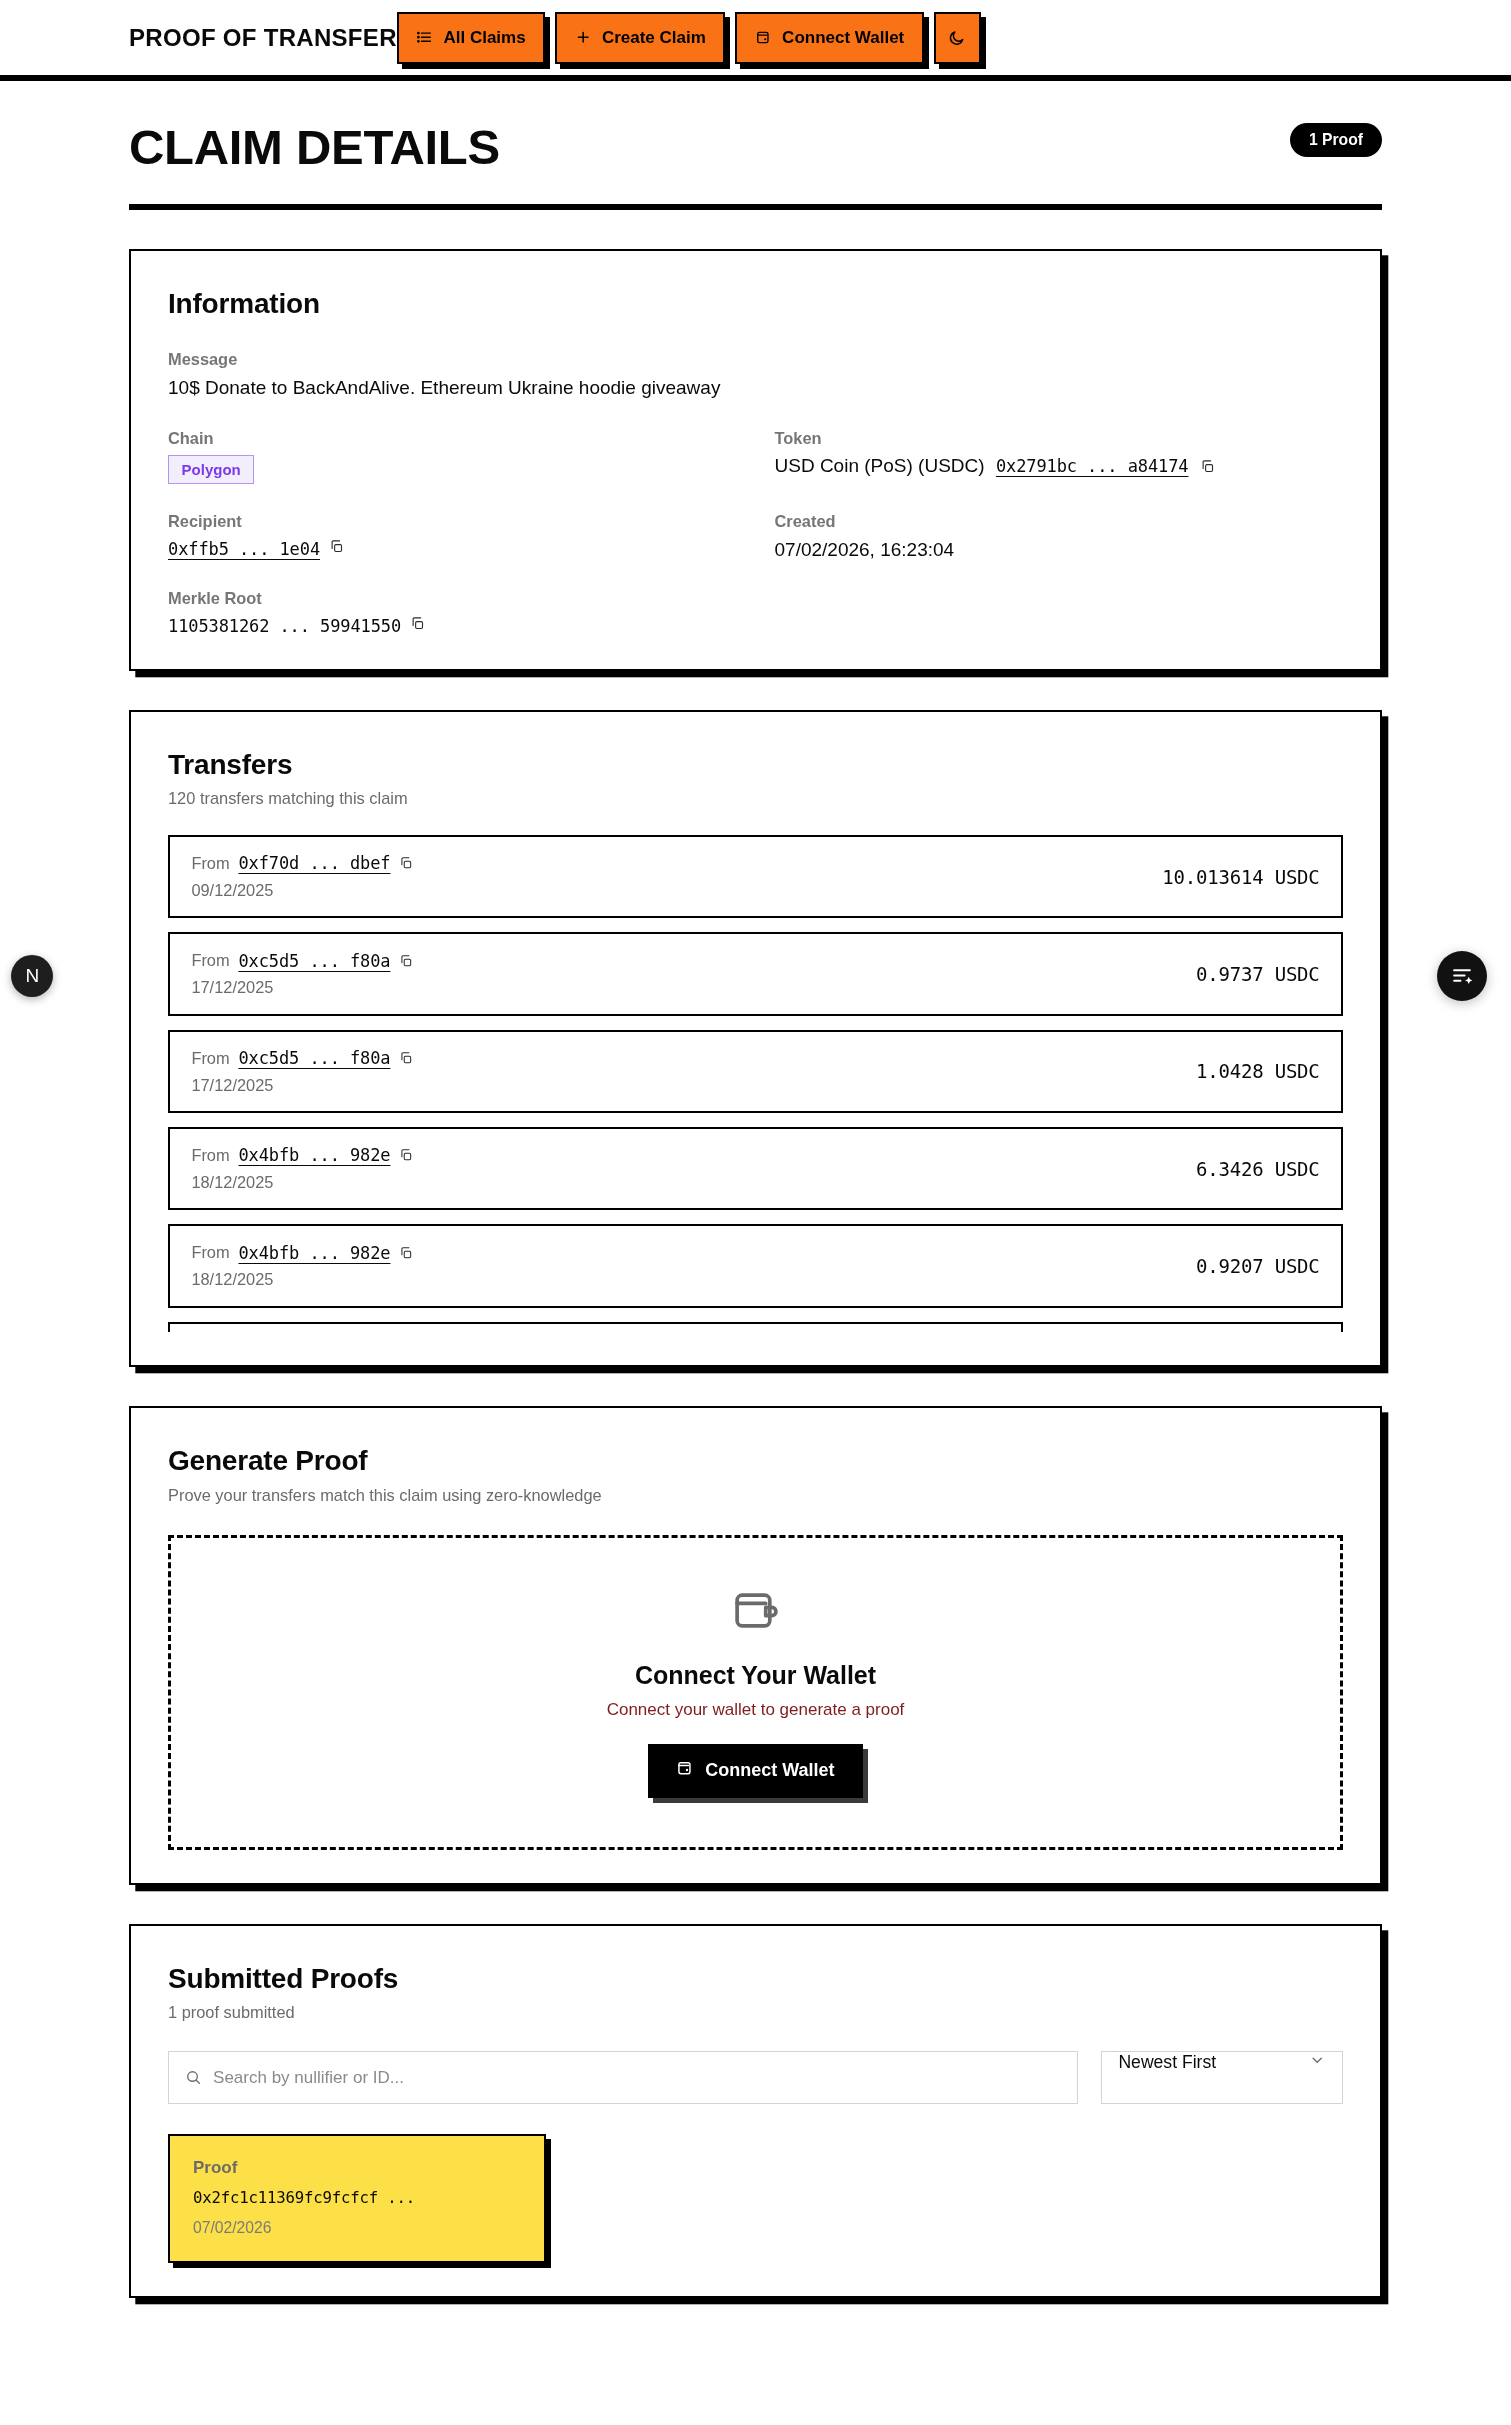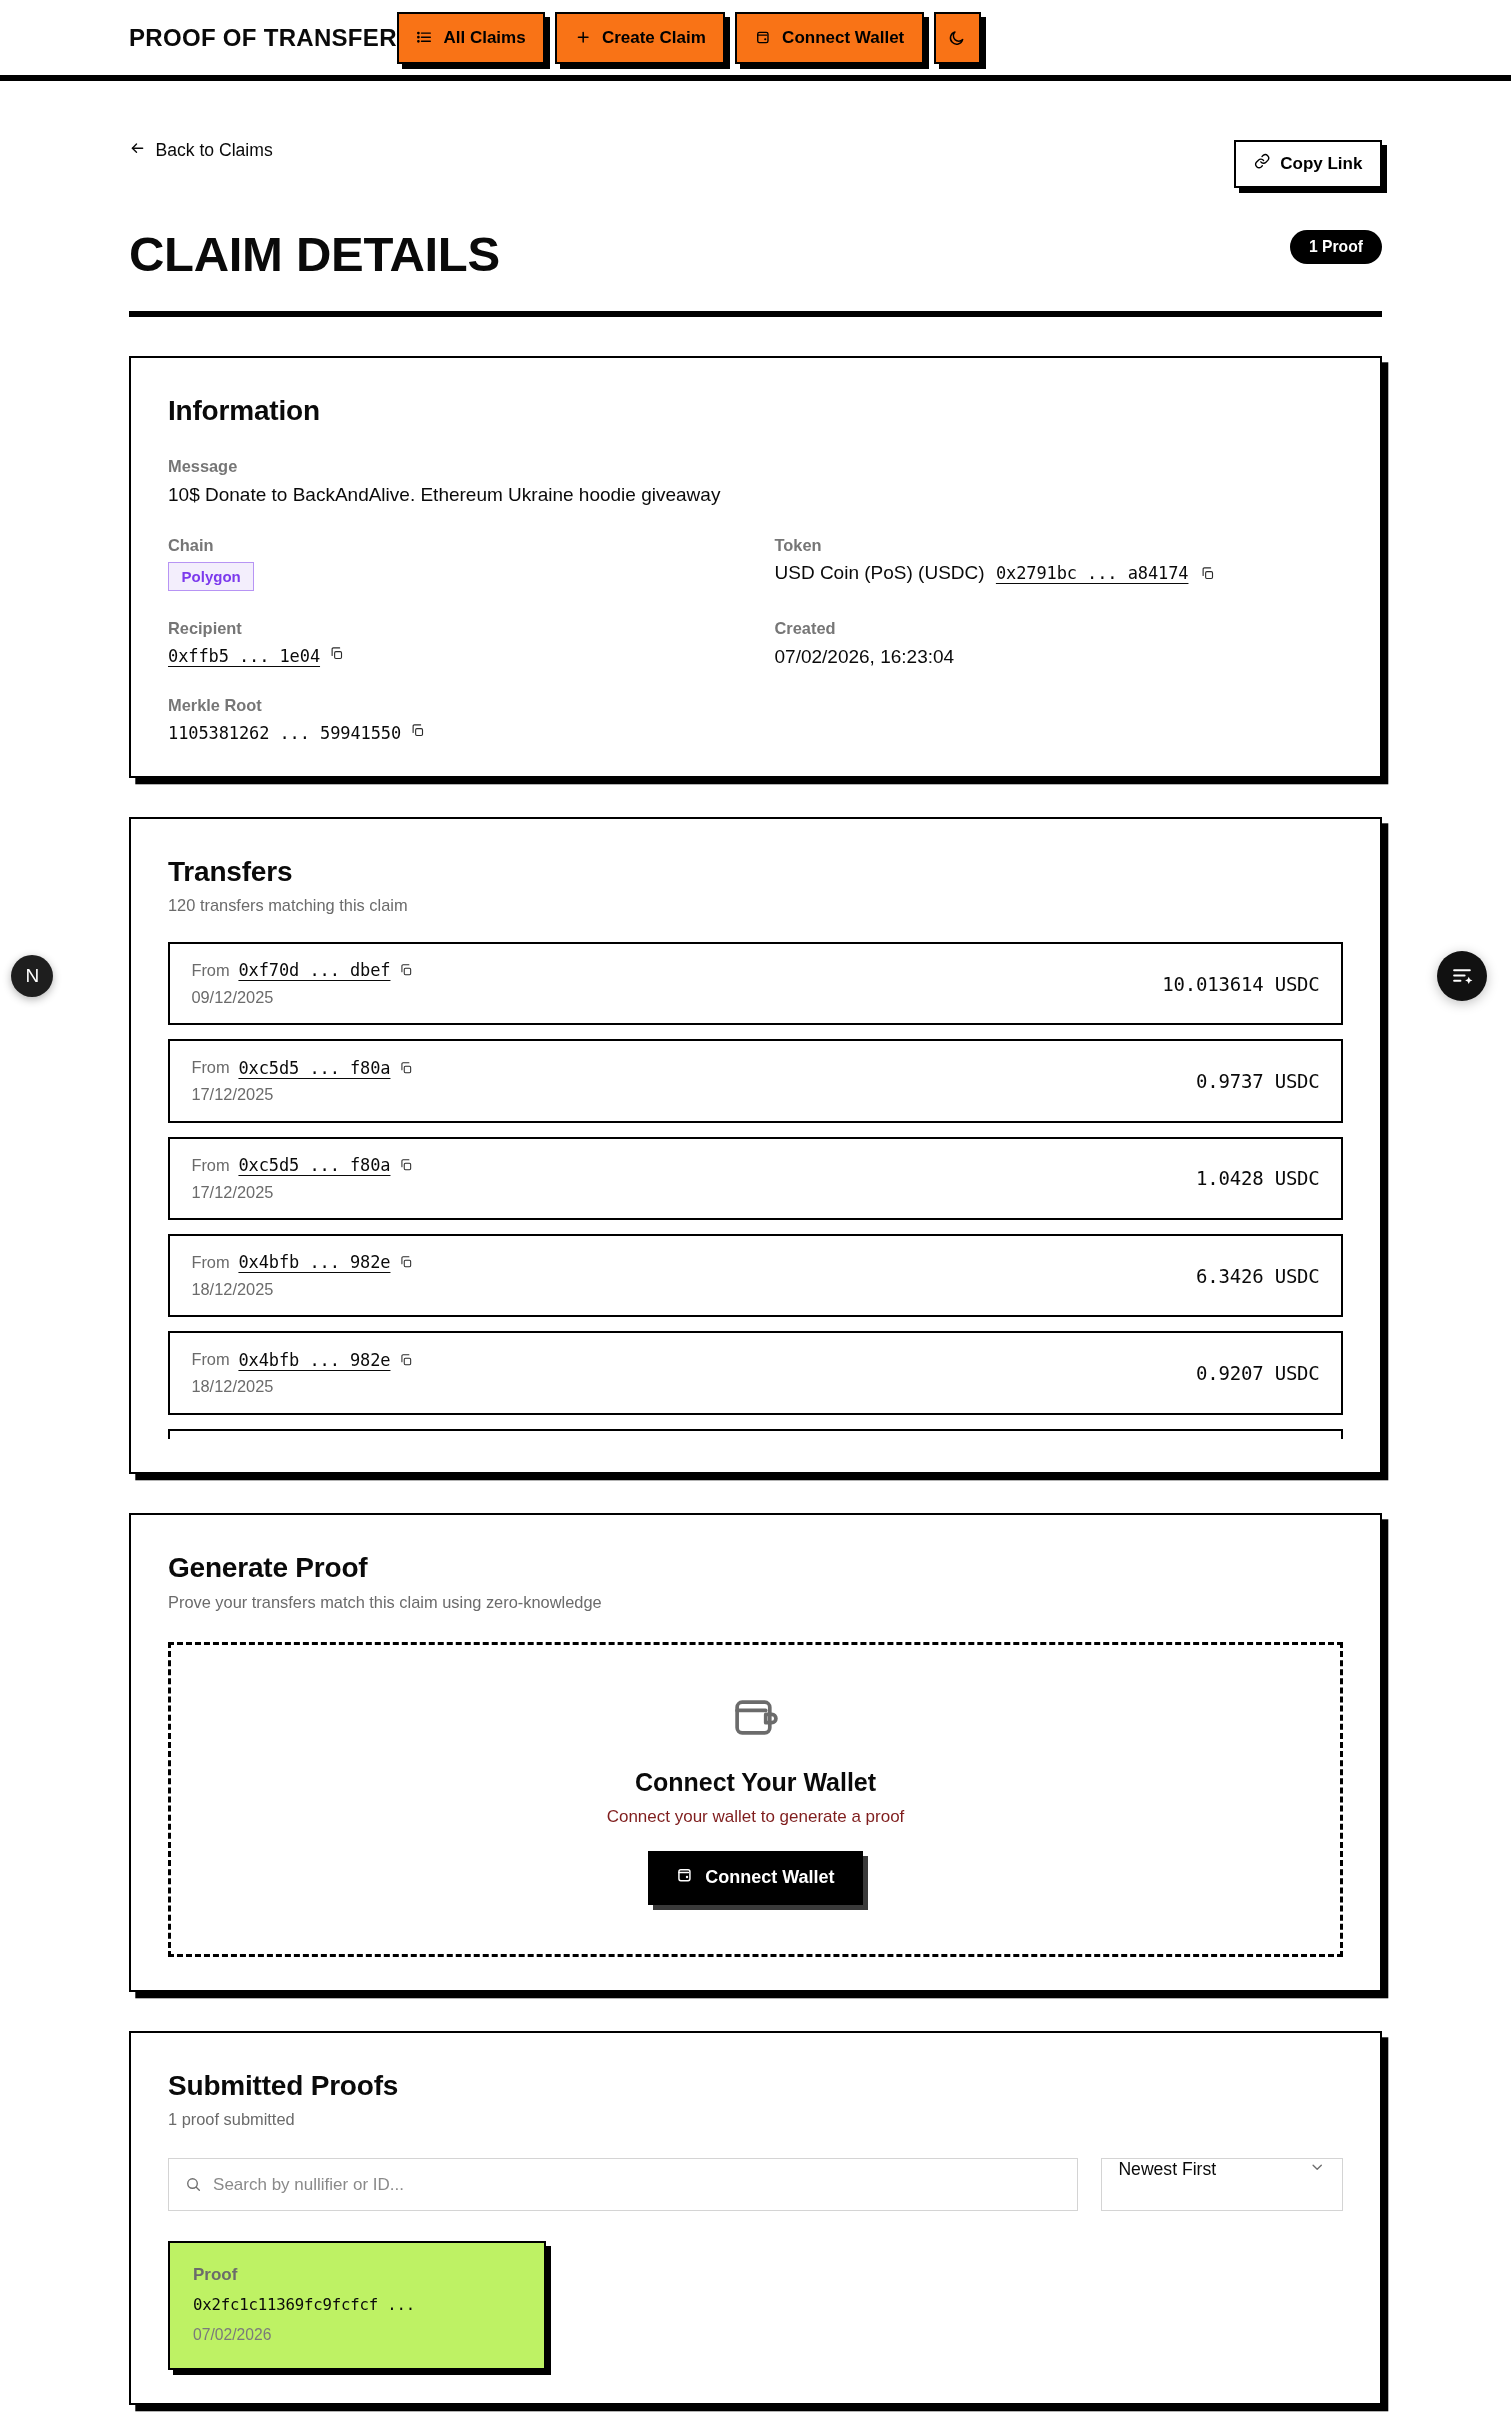--- a/index.html
+++ b/index.html
@@ -322,21 +322,21 @@
     padding: 0 16.4px;
     width: 242px;
     font-size: 17.6px;
     cursor: pointer;
     color: #0a0a0a;
   }
 
   .proof-card {
     border: 2.5px solid #000;
     box-shadow: 5px 5px 0 #000;
-    background: #bef264;
+    background: #fde047;
     width: 378px;
     margin-top: 30px;
     padding: 21.4px 23px 24px 23px;
   }
   .proof-card-label {
     font-size: 17px;
     font-weight: 700;
     color: #6b6b6b;
   }
   .proof-hash {
@@ -435,41 +435,20 @@
           <path d="M20 14.5A8.5 8.5 0 1 1 9.5 4a7 7 0 0 0 10.5 10.5z"></path>
         </svg>
       </span>
     </button>
 
   </nav>
 </header>
 
 <main class="page">
 
-  <div class="topbar">
-    <button class="back-link">
-      <span>
-        <svg width="16.4" height="16.4" viewBox="0 0 24 24" fill="none" stroke="#0a0a0a" stroke-width="2" stroke-linecap="round" stroke-linejoin="round">
-          <line x1="20" y1="12" x2="5" y2="12"></line>
-            <polyline points="11 18 5 12 11 6"></polyline>
-        </svg>
-      </span>
-      <span>Back to Claims</span>
-    </button>
-
-    <button class="copy-link-btn">
-      <span>
-        <svg width="16.4" height="16.4" viewBox="0 0 24 24" fill="none" stroke="#000" stroke-width="2" stroke-linecap="round">
-          <path d="M10 13a5 5 0 0 0 7.5.5l3-3a5 5 0 0 0-7-7l-1.7 1.7"></path>
-          <path d="M14 11a5 5 0 0 0-7.5-.5l-3 3a5 5 0 0 0 7 7l1.7-1.7"></path>
-        </svg>
-      </span>
-      <span>Copy Link</span>
-    </button>
-  </div>
 
   <div class="title-row">
     <h1 class="page-title">CLAIM DETAILS</h1>
     <span class="proof-pill">1 Proof</span>
   </div>
   <div class="title-rule"></div>
 
   <section class="card">
     <h2 class="card-title">Information</h2>
 

